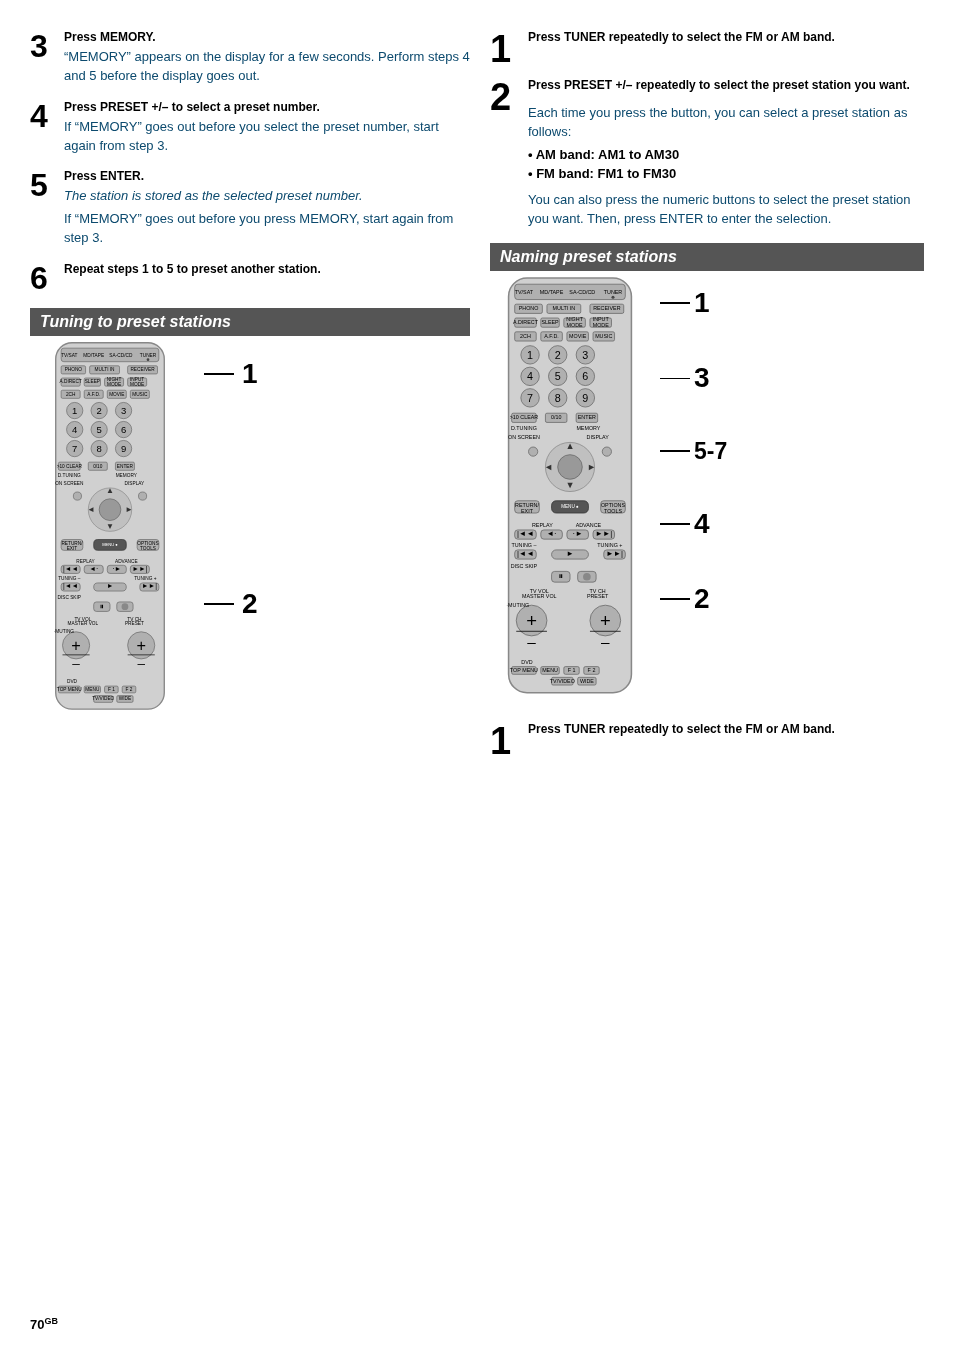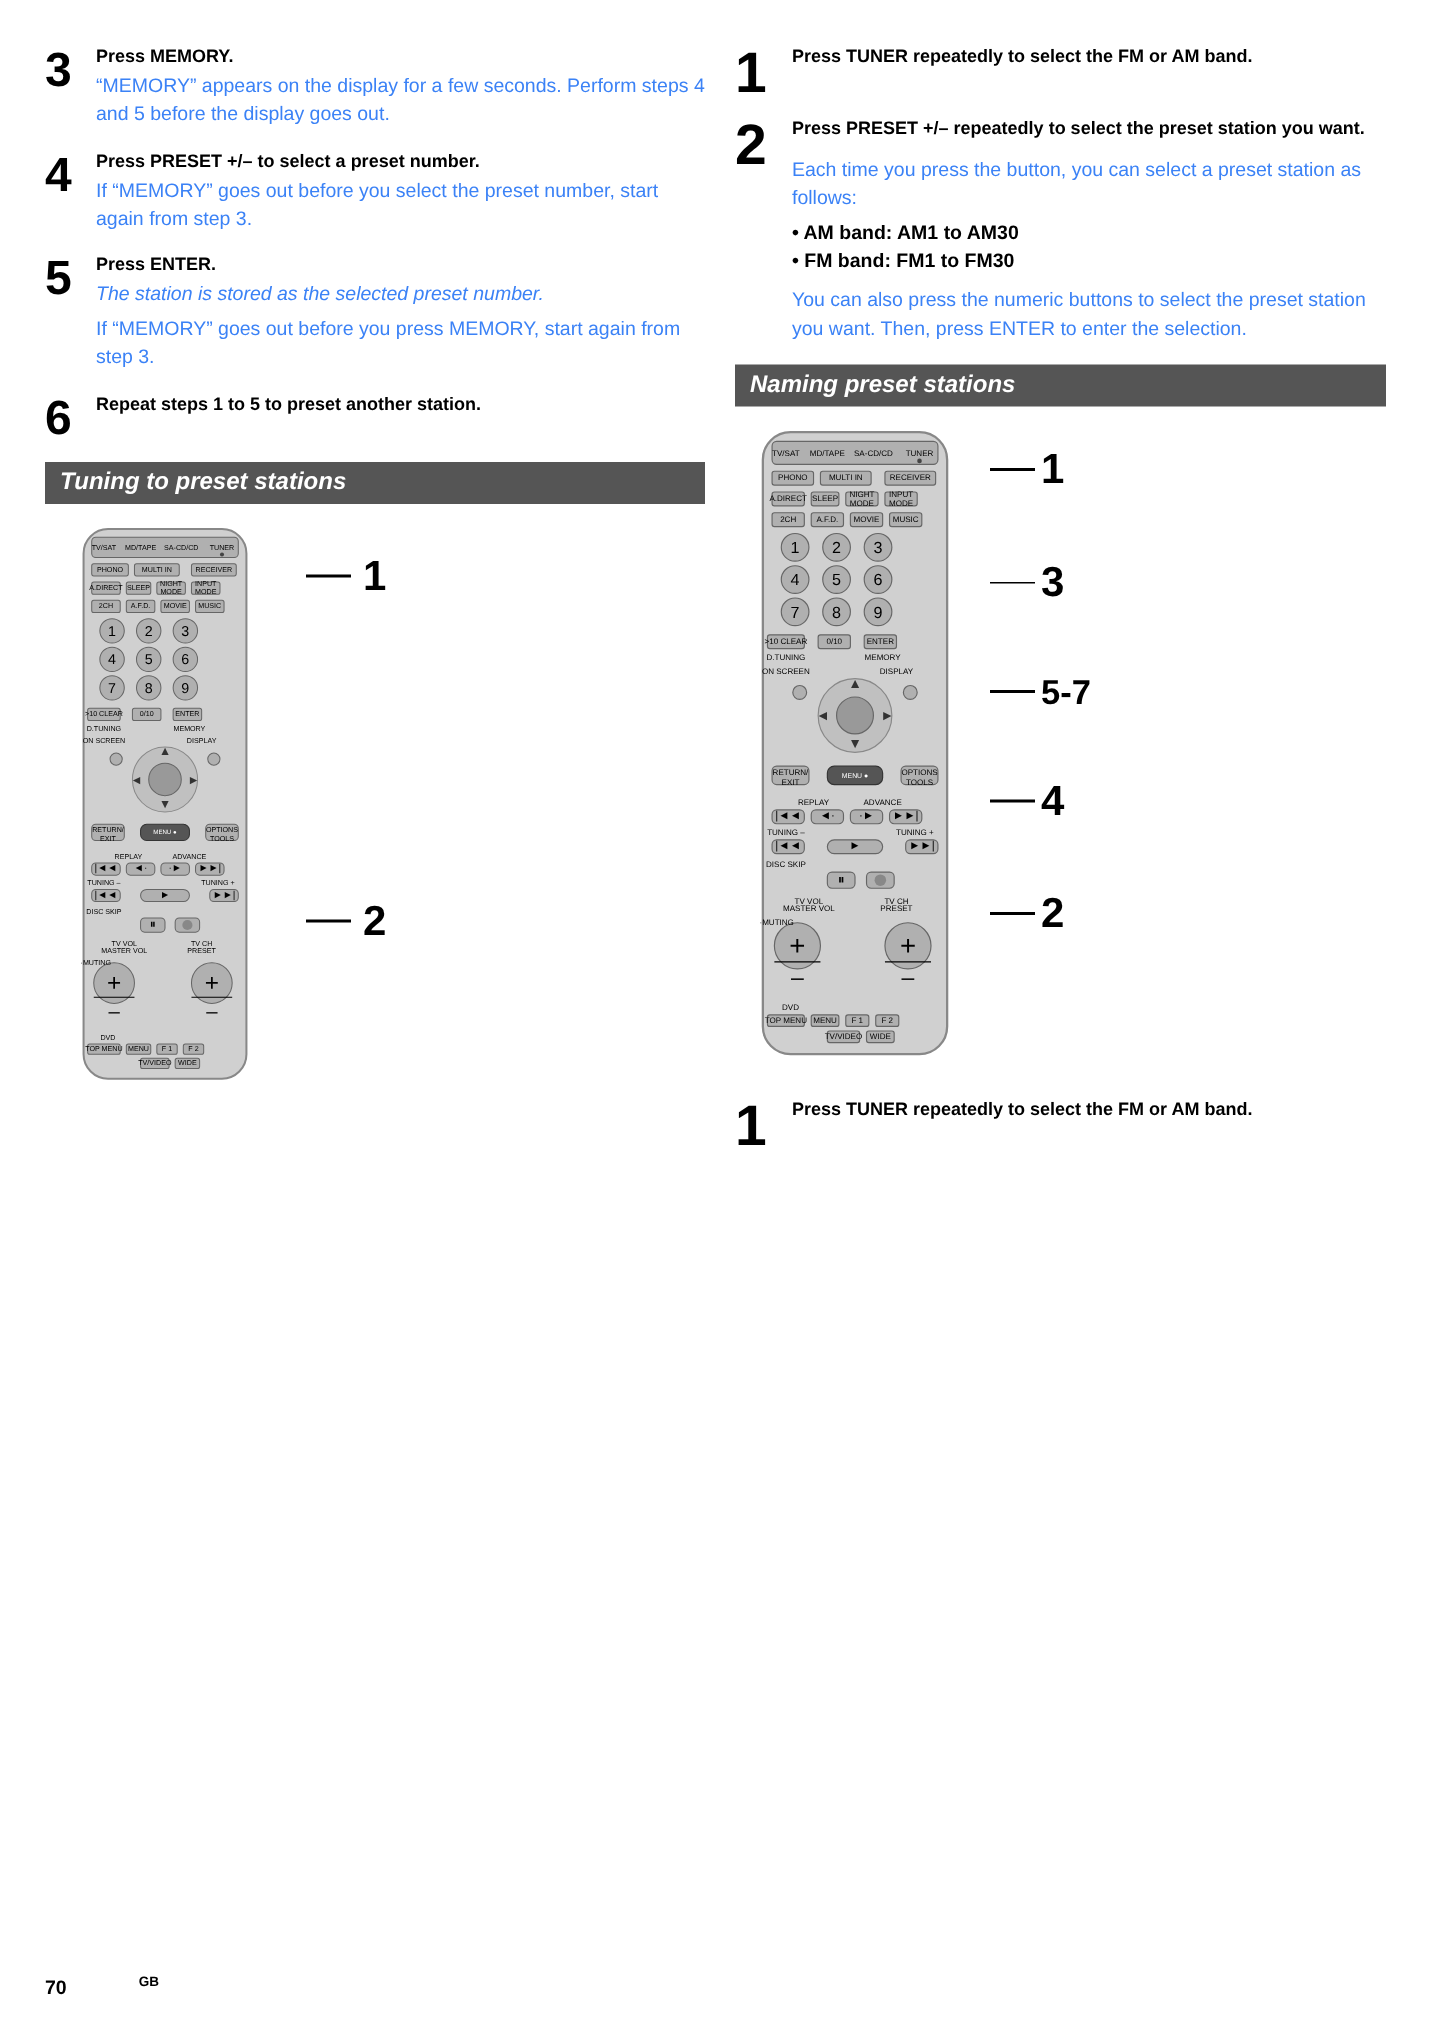--- a/index.html
+++ b/index.html
@@ -42,32 +42,32 @@
       flex: 1;
     }
     .step-title {
       font-size: 12px;
       font-weight: bold;
       margin-bottom: 4px;
     }
     .step-body {
       font-size: 13px;
       line-height: 1.45;
-      color: #3b82f6;
+      color: #0c4a6e;
     }
 
     
     .section-header {
       background: #555;
       color: #fff;
       font-size: 16px;
       font-weight: bold;
       font-style: italic;
       padding: 5px 10px;
-      margin-bottom: 14px;
+      margin-bottom: 4px;
       margin-top: 10px;
     }
 
     
     .remote-diagram {
       display: flex;
       gap: 14px;
       margin-bottom: 10px;
     }
     .remote-svg-container {
@@ -98,21 +98,20 @@
     
     .page-num {
       position: absolute;
       bottom: 20px;
       left: 30px;
       font-size: 13px;
       font-weight: bold;
     }
     .page-num sup {
       font-size: 9px;
-      margin-left: 48px;
     }
 
     
     .remote-body {
       fill: #d0d0d0;
       stroke: #888;
       stroke-width: 1;
     }
     .remote-btn {
       fill: #b0b0b0;

